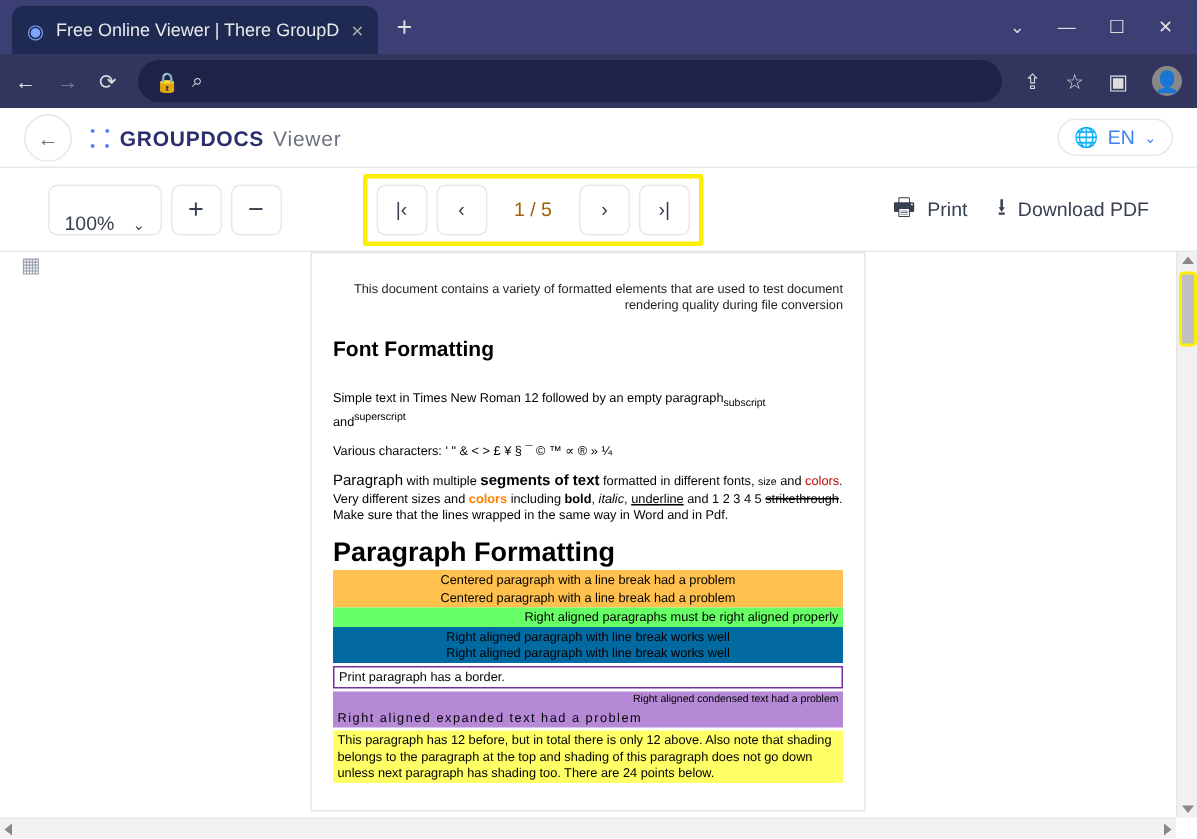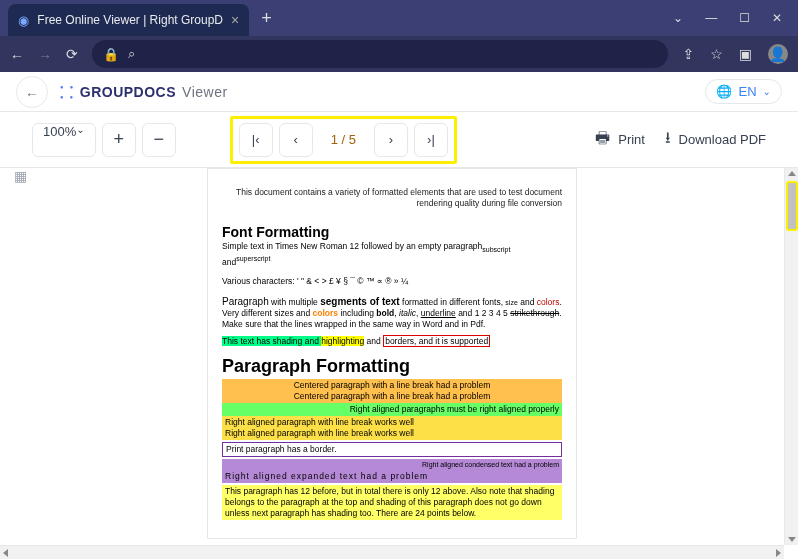--- a/index.html
+++ b/index.html
@@ -20,48 +20,48 @@
 .addr-right span{cursor:pointer;font-size:14px}
 .header{height:40px;border-bottom:1px solid #e5e7eb;display:flex;align-items:center;padding:0 16px;gap:12px;background:#fff}
 .back-btn{width:32px;height:32px;border-radius:50%;border:1px solid #e5e7eb;display:flex;align-items:center;justify-content:center;color:#6b7280;cursor:pointer;font-size:14px}
 .logo{display:flex;align-items:center;gap:6px;font-weight:600;color:#2b2f6e;font-size:14px;letter-spacing:.5px}
 .logo .logo-ico{color:#4f7cff;font-size:16px}
 .viewer-label{color:#6b7280;font-size:14px;font-weight:400}
 .lang{margin-left:auto;display:flex;align-items:center;gap:6px;color:#3b82f6;font-size:13px;cursor:pointer;border:1px solid #e5e7eb;border-radius:16px;padding:4px 10px}
 .lang .globe{color:#3b82f6}
 .toolbar{height:56px;border-bottom:1px solid #e5e7eb;display:flex;align-items:center;padding:0 32px;gap:10px;background:#fff}
 .zoom-group{display:flex;align-items:center;gap:6px}
-.zoom-select{border:1px solid #e5e7eb;border-radius:6px;height:34px;padding:0 10px;display:flex;align-items:flex-start;gap:0;font-size:13px;color:#374151;cursor:pointer}
+.zoom-select{border:1px solid #e5e7eb;border-radius:6px;height:34px;padding:0 10px;display:flex;align-items:flex-end;gap:12px;font-size:13px;color:#374151;cursor:pointer}
 .square-btn{width:34px;height:34px;border:1px solid #e5e7eb;border-radius:6px;display:flex;align-items:center;justify-content:center;color:#374151;cursor:pointer;font-size:18px;font-weight:300}
 .pager-group{display:flex;align-items:center;gap:6px;margin-left:44px;border:3px solid #fcef00;padding:4px 6px;border-radius:2px}
 .page-ind{font-size:13px;color:#a16207;padding:0 12px}
 .right-actions{margin-left:auto;display:flex;align-items:center;gap:20px}
 .txt-btn{display:flex;align-items:center;gap:8px;font-size:13px;color:#374151;cursor:pointer}
 .txt-btn .ico{font-size:16px;color:#374151}
 .viewport{position:absolute;top:168px;left:0;right:0;bottom:0;background:#fff;overflow:hidden}
 .thumb-toggle{position:absolute;left:14px;top:0;color:#9ca3af;font-size:14px;cursor:pointer}
 .scroll-area{position:absolute;left:0;right:14px;top:0;bottom:14px;overflow:auto}
 .page{width:370px;margin:0 auto 20px;background:#fff;border:1px solid #e5e7eb;padding:18px 14px;font-family:'Times New Roman',serif;font-size:9px;color:#000;line-height:1.3}
 .page .topnote{text-align:right;font-size:8.5px;color:#222;margin-bottom:14px}
-.page h2{font-family:Arial,sans-serif;font-size:14px;font-weight:700;margin-bottom:0}
+.page h2{font-family:Arial,sans-serif;font-size:14px;font-weight:700;margin-bottom:19px}
 .page .sub{font-size:8.5px}
 .page .sub sub,.page .sub sup{font-size:7px}
 .page .vc{margin-top:8px;font-size:8.5px}
 .page .seg{margin-top:8px;font-size:8.5px}
 .page .seg b{font-family:Arial,sans-serif}
 .page .hl{margin-top:6px;font-size:8.5px}
 .page .hl .shade{background:#00ff88}
 .page .hl .hi{background:#ffff00}
 .page .hl .bord{border:1px solid #d00;padding:0 1px}
 .page h3{font-family:Arial,sans-serif;font-size:18px;font-weight:700;margin-top:8px}
 .page .row{font-size:8.5px;padding:1px 3px}
 .page .magenta{background:#ff00ff}
 .page .orange{background:#ffc04d;text-align:center}
 .page .green{background:#66ff66;text-align:right}
-.page .blue{background:#fde047;text-align:left}
+.page .blue{background:#0369a1;text-align:center}
 .page .bordered{border:1px solid #7030a0;margin-top:2px}
 .page .purple{background:#b589d6;text-align:right;font-size:7px;margin-top:2px}
 .page .purple2{background:#b589d6;text-align:left}
 .page .pink{background:#ff9ecf;margin-top:2px}
 .page .yellow{background:#ffff66;margin-top:2px}
 .vscroll{position:absolute;right:0;top:0;width:14px;height:calc(100% - 14px);background:#f1f1f1;border-left:1px solid #e5e7eb}
 .vscroll::before,.vscroll::after{content:"";position:absolute;left:3px;width:0;height:0;border-left:4px solid transparent;border-right:4px solid transparent}
 .vscroll::before{top:3px;border-bottom:5px solid #888}
 .vscroll::after{bottom:3px;border-top:5px solid #888}
 .vthumb{position:absolute;left:2px;top:14px;width:10px;height:48px;background:#c1c1c1;border-radius:2px;outline:2px solid #fcef00;outline-offset:-1px}
@@ -70,21 +70,21 @@
 .hscroll::before{left:3px;border-right:5px solid #888}
 .hscroll::after{right:3px;border-left:5px solid #888}
 .avatar{width:20px;height:20px;border-radius:50%;background:#888;display:flex;align-items:center;justify-content:center;font-size:12px}
 </style>
 </head>
 <body>
 
 <div class="titlebar">
   <div class="tab">
     <span class="tab-icon">◉</span>
-    <span class="tab-title">Free Online Viewer | Right GroupD</span>
+    <span class="tab-title">Free Online Viewer | There GroupD</span>
     <span class="tab-close">×</span>
   </div>
   <span class="new-tab">+</span>
   <div class="window-controls">
     <span>⌄</span>
     <span>―</span>
     <span>☐</span>
     <span>✕</span>
   </div>
 </div>
@@ -155,23 +155,20 @@
       <div class="topnote">This document contains a variety of formatted elements that are used to test document rendering quality during file conversion</div>
       <h2>Font Formatting</h2>
       <div class="sub">
         <span>Simple text in Times New Roman 12 followed by an empty paragraph</span><sub>subscript</sub>
         <br><span>and</span><sup>superscript</sup>
       </div>
       <div class="vc">Various characters: ' " &amp; &lt; &gt; £ ¥ § ¯ © ™ ∝ ® » ¼</div>
       <div class="seg">
         <span style="font-family:Arial;font-size:10px">Paragraph</span><span> with multiple </span><b style="font-size:10px">segments of text</b><span> formatted in different fonts, </span><span style="font-size:7px">size</span><span> and </span><span style="color:#c00000">colors</span><span>. Very different sizes and </span><b style="color:#ff8000;font-family:Arial">colors</b><span> including </span><b>bold</b><span>, </span><i>italic</i><span>, </span><u>underline</u><span> and 1 2 3 4 5 </span><s>strikethrough</s><span>. Make sure that the lines wrapped in the same way in Word and in Pdf.</span>
       </div>
-      <div class="hl">
-        <span class="shade">This text has shading and </span><span class="hi">highlighting</span><span> and </span><span class="bord">borders, and it is supported</span>
-      </div>
       <h3>Paragraph Formatting</h3>
       <div class="row orange"><span>Centered paragraph with a line break had a problem</span><br><span>Centered paragraph with a line break had a problem</span></div>
       <div class="row green">Right aligned paragraphs must be right aligned properly</div>
       <div class="row blue"><span>Right aligned paragraph with line break works well</span><br><span>Right aligned paragraph with line break works well</span></div>
       <div class="row bordered">Print paragraph has a border.</div>
       <div class="row purple">Right aligned condensed text had a problem</div>
       <div class="row purple2" style="letter-spacing:1px">Right aligned expanded text had a problem</div>
       <div class="row yellow">This paragraph has 12 before, but in total there is only 12 above. Also note that shading belongs to the paragraph at the top and shading of this paragraph does not go down unless next paragraph has shading too. There are 24 points below.</div>
     </div>
   </div>

